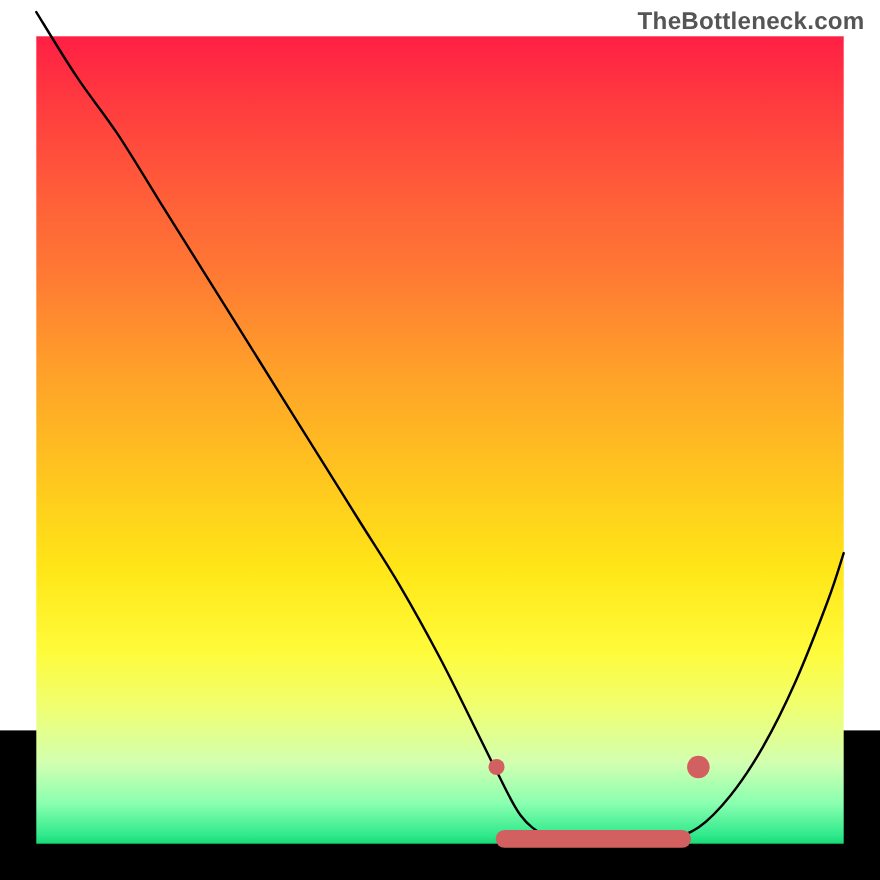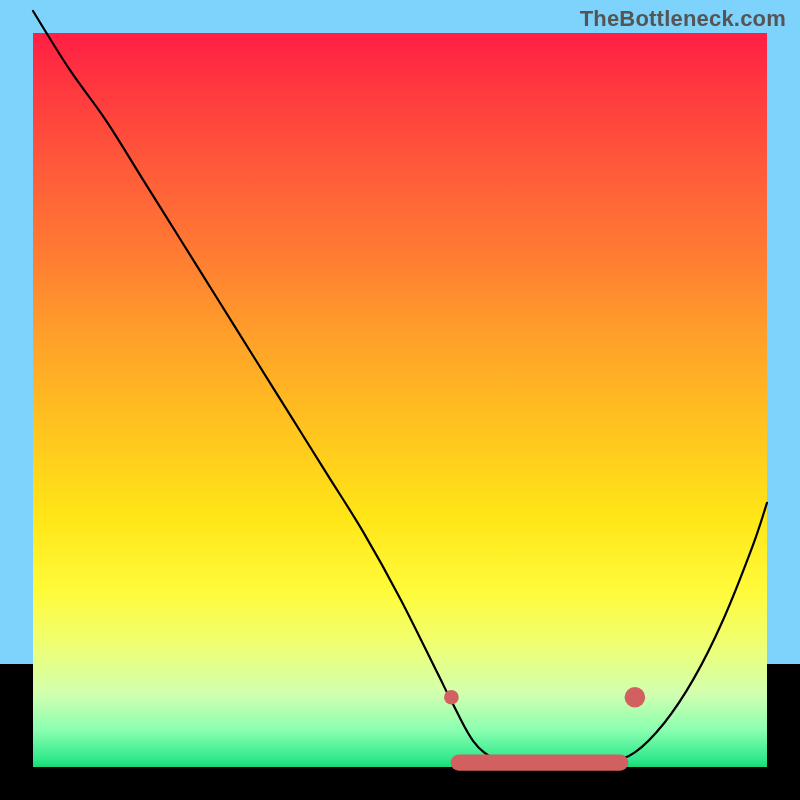--- a/index.html
+++ b/index.html
@@ -7,21 +7,21 @@
     padding: 0;
     width: 800px;
     height: 800px;
     background: #000;
     overflow: hidden;
   }
   .outer {
     position: relative;
     width: 800px;
     height: 664px;
-    background: #7dd3fc;
+    background: #ffffff;
   }
   .watermark {
     position: absolute;
     top: 6px;
     right: 14px;
     font-family: Arial, Helvetica, sans-serif;
     font-size: 22px;
     font-weight: 600;
     color: #555;
     letter-spacing: 0.2px;

